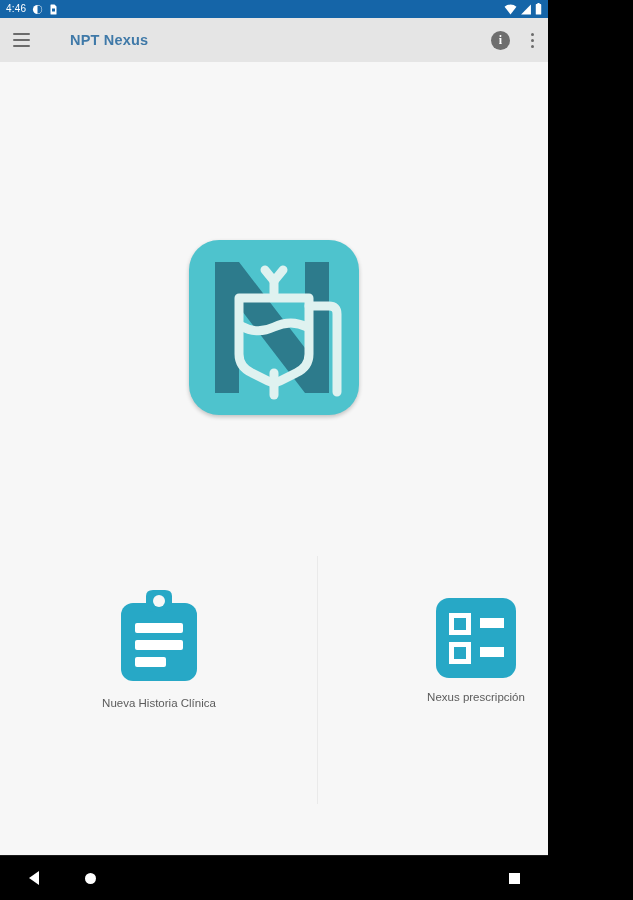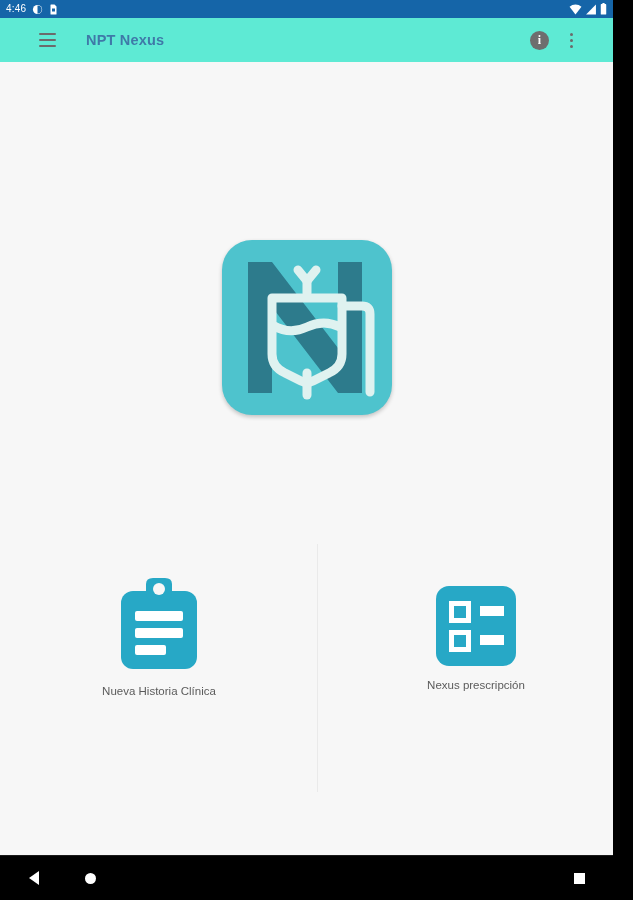--- a/index.html
+++ b/index.html
@@ -4,21 +4,21 @@
 <style>
   * { box-sizing: border-box; margin: 0; padding: 0; }
   html, body {
     width: 633px; height: 900px;
     font-family: "Liberation Sans", sans-serif;
     background: #000;
     overflow: hidden;
   }
   #screen {
     position: relative;
-    width: 613px; height: 900px;
+    width: 548px; height: 900px;
     background: #f7f7f7;
     display: flex;
     flex-direction: column;
   }
 
   
   .status-bar {
     height: 18px;
     background: #1565a8;
     display: flex;
@@ -38,24 +38,25 @@
     margin-left: auto;
     display: flex;
     align-items: center;
     gap: 3px;
   }
 
   
   .app-bar {
     height: 44px;
     flex: 0 0 44px;
-    background: #5eead4;
-    display: flex;
-    align-items: center;
-    padding: 0 30px;
+    background: #e5e5e5;
+    display: flex;
+    align-items: center;
+    padding: 0 4px;
+    gap: 10px;
   }
   .hamburger {
     width: 26px; height: 26px;
     display: flex; flex-direction: column;
     justify-content: center; align-items: center;
     gap: 4px;
     cursor: pointer;
     margin-left: 4px;
   }
   .hamburger span {
@@ -126,21 +127,21 @@
     background: #4ec3cd;
     box-shadow: 0 2px 4px rgba(0,0,0,0.22);
     position: relative;
     overflow: hidden;
   }
 
   
   .launcher {
     position: absolute;
     left: 0; right: 0;
-    top: 472px;
+    top: 484px;
     height: 260px;
   }
   .divider {
     position: absolute;
     left: 317px;
     top: 10px;
     width: 1px;
     height: 248px;
     background: #eaeaea;
   }

